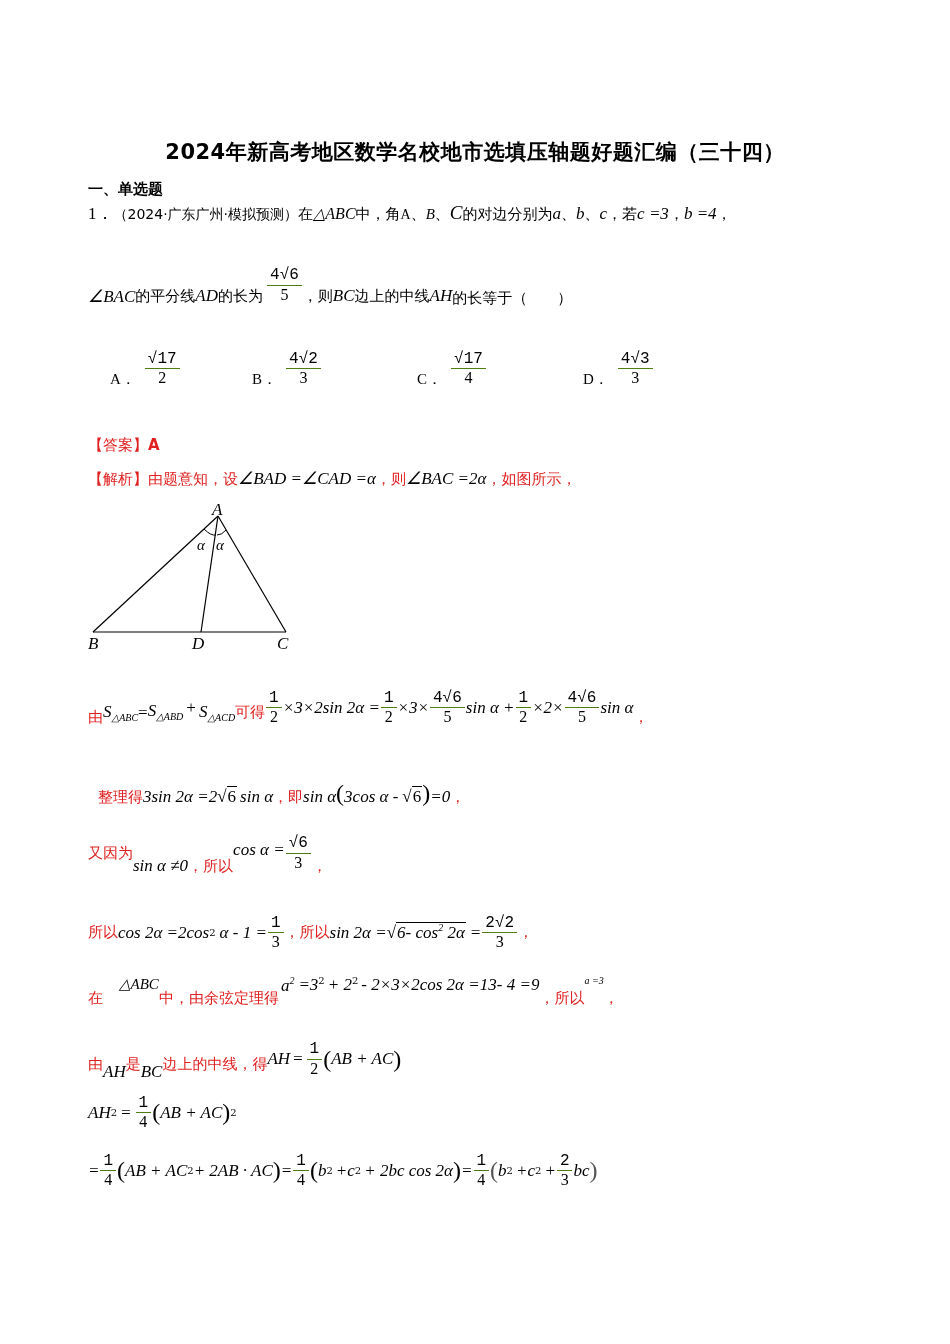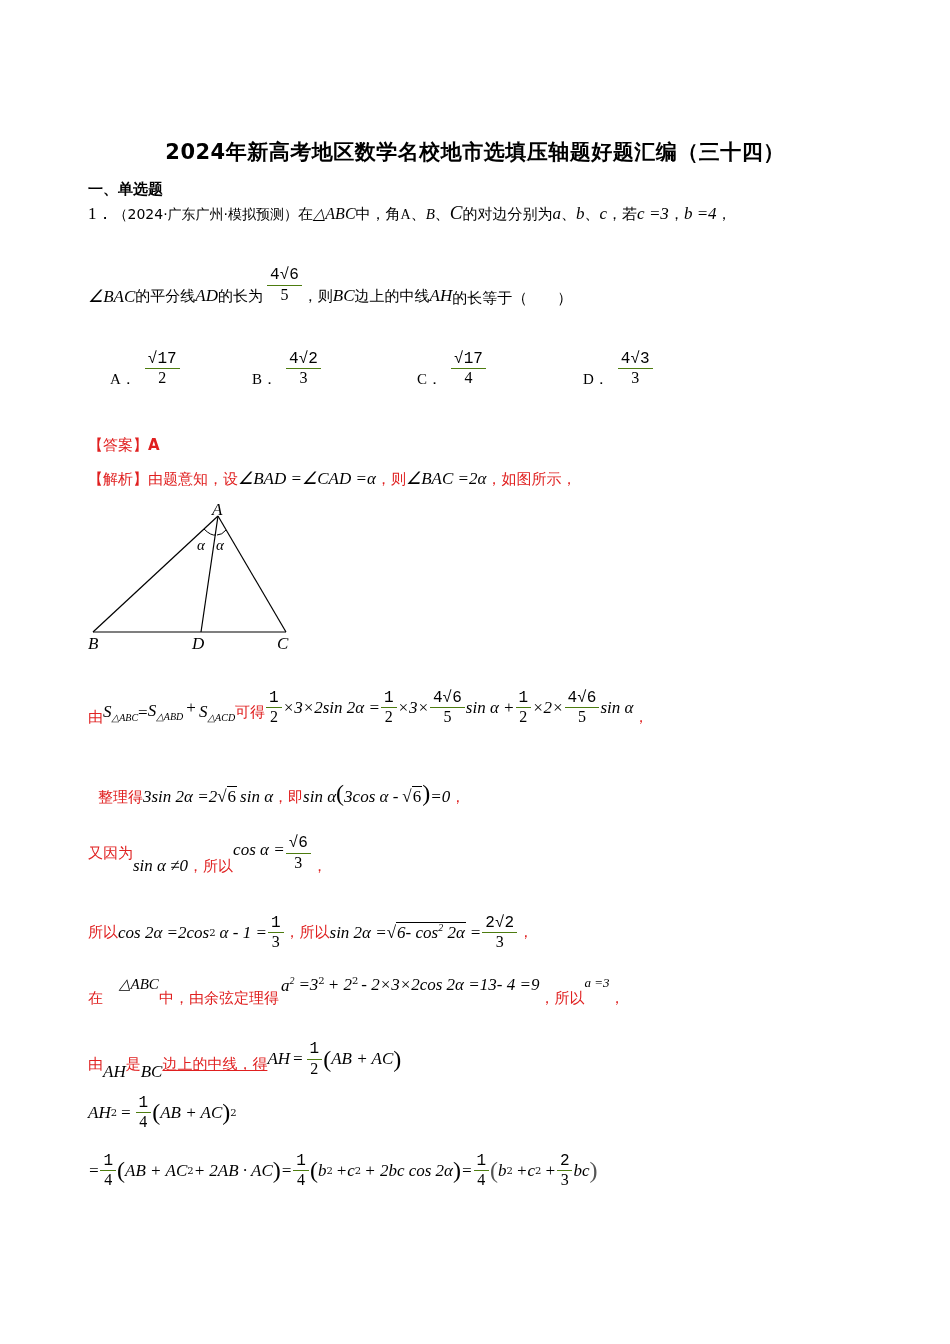--- a/index.html
+++ b/index.html
@@ -217,30 +217,30 @@
   <span class="cn red txt" style="margin-top:14px;">在</span>
   <span class="mi" style="font-size:15px; margin-left:16px;">△ABC</span>
   <span class="cn red txt" style="margin-top:14px;">中，由余弦定理得</span>
   <span class="mi" style="margin-left:2px;"><span>a</span><span class="sup">2</span></span>
   <span class="mi" style="margin-left:4px;">=3</span>
   <span class="sup">2</span>
   <span class="mi" style="margin-left:3px;">+ 2</span>
   <span class="sup">2</span>
   <span class="mi" style="margin-left:3px;">- 2×3×2cos 2α =13- 4 =9</span>
   <span class="cn red txt" style="margin-top:14px;">，所以</span>
-  <span class="mi" style="font-size:13px;">a =3</span>
+  <span class="mi" style="font-size:10px;">a =3</span>
   <span class="cn red txt" style="margin-top:14px;">，</span>
 </div>
 
 <div class="abs" style="left:88px; top:1036px; display:flex; align-items:center;">
   <span class="cn red txt" style="margin-top:10px;">由</span>
   <span class="mi" style="margin-top:26px;">AH</span>
   <span class="cn red txt" style="margin-top:10px;">是</span>
   <span class="mi" style="margin-top:26px;">BC</span>
-  <span class="cn red txt" style="margin-top:10px;text-decoration:underline;">边上的中线，得</span>
+  <span class="cn red txt" style="margin-top:10px;">边上的中线，得</span>
   <span class="mi">AH</span>
   <span class="mi" style="margin:0 2px;">=</span>
   <span class="frac">
       <span class="num">1</span>
       <span class="den">2</span>
     </span>
   <span class="paren">(</span>
     <span class="mi">AB + AC</span>
     <span class="paren">)</span>
 </div>

